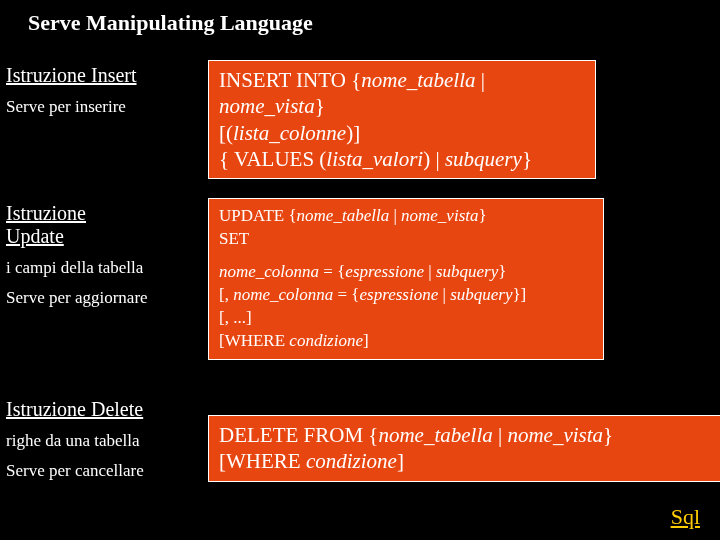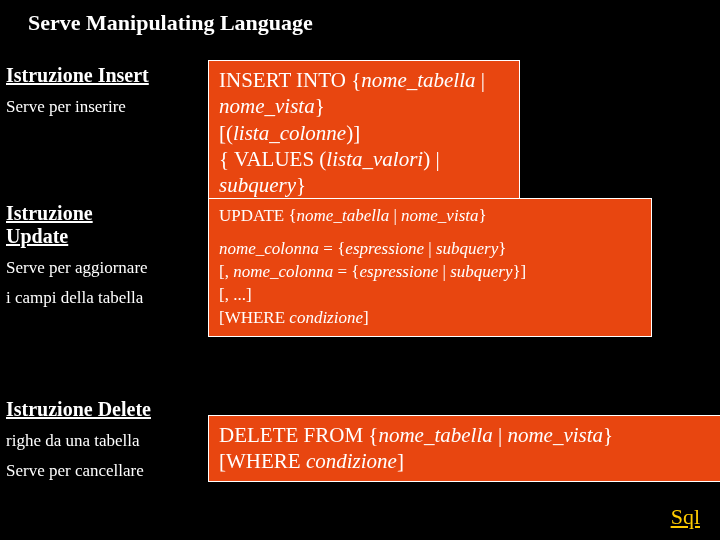--- a/index.html
+++ b/index.html
@@ -19,21 +19,21 @@
     top: 10px;
     left: 28px;
   }
   .left-col {
     position: absolute;
     left: 6px;
     width: 185px;
   }
   .instr-title {
     font-size: 20px;
-    font-weight: bold;
+    font-weight: normal;
     text-decoration: underline;
   }
   .instr-desc {
     font-size: 17px;
     margin-top: 10px;
     line-height: 1.15;
   }
   .box {
     position: absolute;
     background: #e84610;
@@ -63,36 +63,37 @@
 </head>
 <body>
 
 <div class="title">Serve Manipulating Language</div>
 
 <div class="left-col" style="top:64px;">
   <div class="instr-title">Istruzione Insert</div>
   <div class="instr-desc">Serve per inserire</div>
 </div>
 
-<div class="box box-large" style="top:60px; left:208px; width:312px;">
+<div class="box box-large" style="top:60px; left:208px; width:388px;">
   <div><span>INSERT INTO {</span><span class="i">nome_tabella</span><span> | </span></div>
   <div><span class="i">nome_vista</span><span>}</span></div>
   <div><span>[(</span><span class="i">lista_colonne</span><span>)]</span></div>
   <div><span>{ VALUES (</span><span class="i">lista_valori</span><span>) | </span><span class="i">subquery</span><span>}</span></div>
 </div>
 
 <div class="left-col" style="top:202px;">
   <div class="instr-title">Istruzione</div>
   <div class="instr-title">Update</div>
+  <div class="instr-desc">i campi della tabella</div>
   <div class="instr-desc">Serve per aggiornare</div>
-  <div class="instr-desc">i campi della tabella</div>
 </div>
 
-<div class="box box-small" style="top:198px; left:208px; width:444px;">
+<div class="box box-small" style="top:198px; left:208px; width:396px;">
   <div><span>UPDATE {</span><span class="i">nome_tabella</span><span> | </span><span class="i">nome_vista</span><span>}</span></div>
+  <div>SET</div>
   <div style="height:10px;"></div>
   <div><span class="i">nome_colonna</span><span> = {</span><span class="i">espressione</span><span> | </span><span class="i">subquery</span><span>}</span></div>
   <div><span>[, </span><span class="i">nome_colonna</span><span> = {</span><span class="i">espressione</span><span> | </span><span class="i">subquery</span><span>}]</span></div>
   <div>[, ...]</div>
   <div><span>[WHERE </span><span class="i">condizione</span><span>]</span></div>
 </div>
 
 <div class="left-col" style="top:398px;">
   <div class="instr-title">Istruzione Delete</div>
   <div class="instr-desc">righe da una tabella</div>

